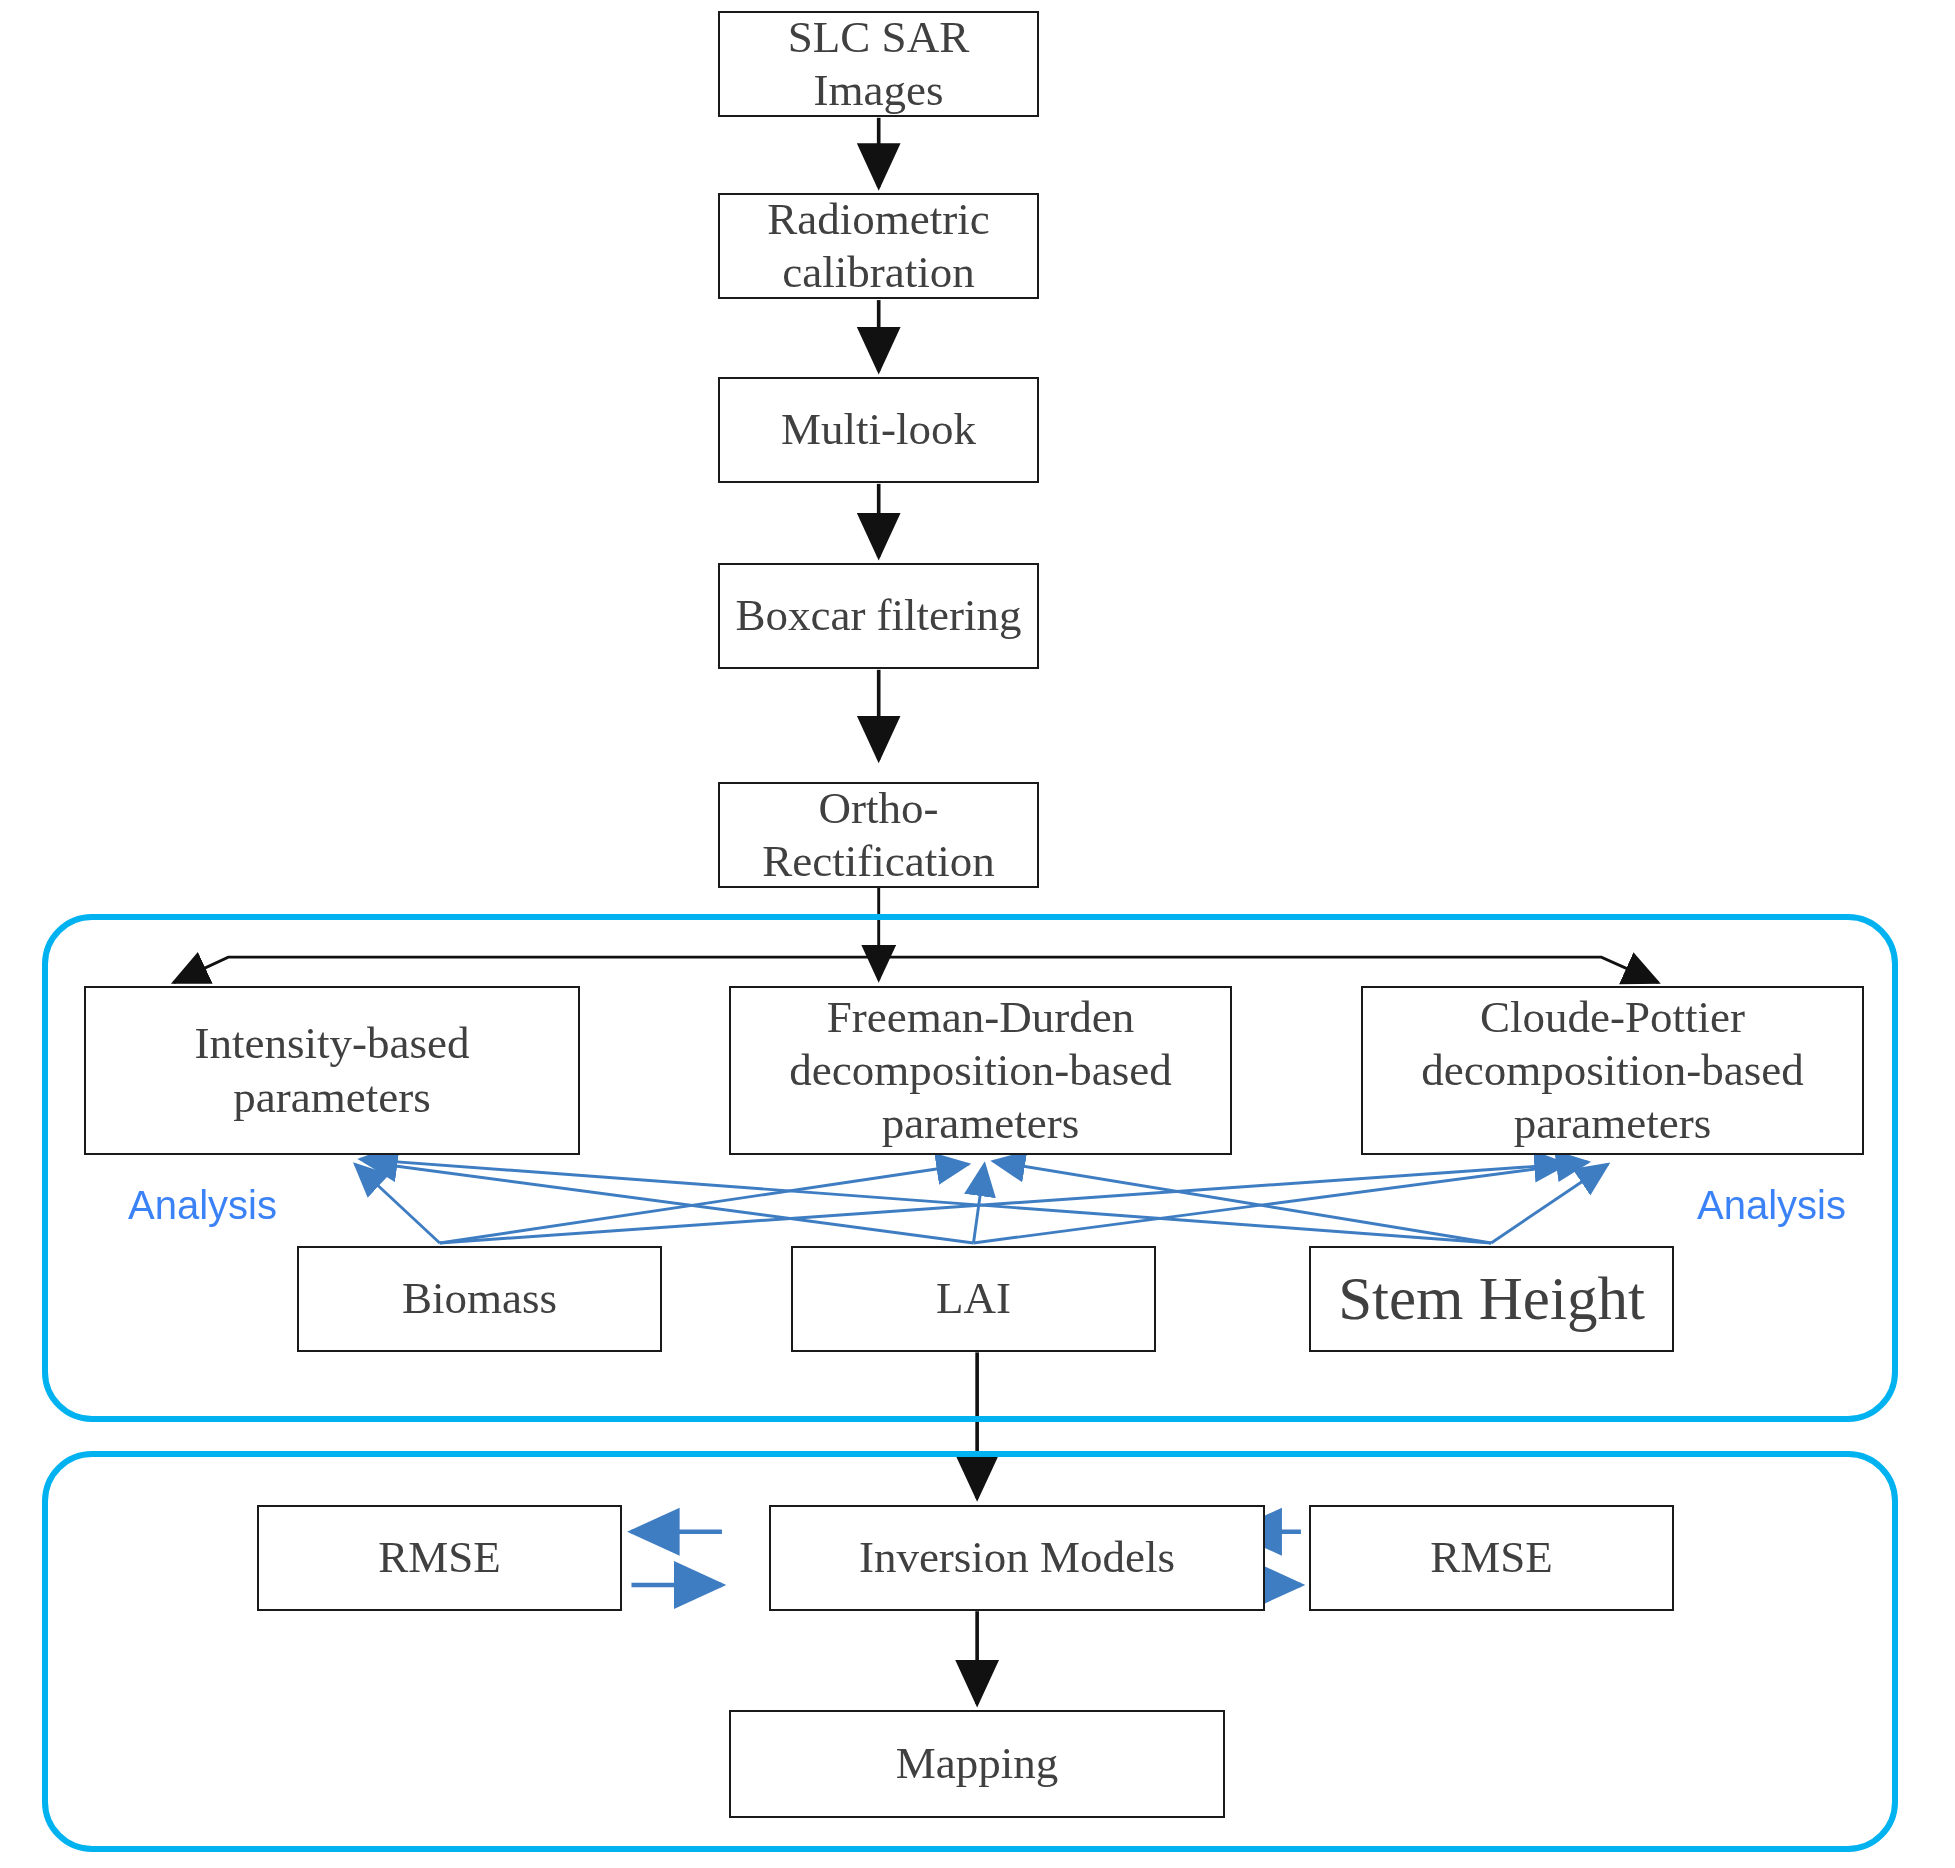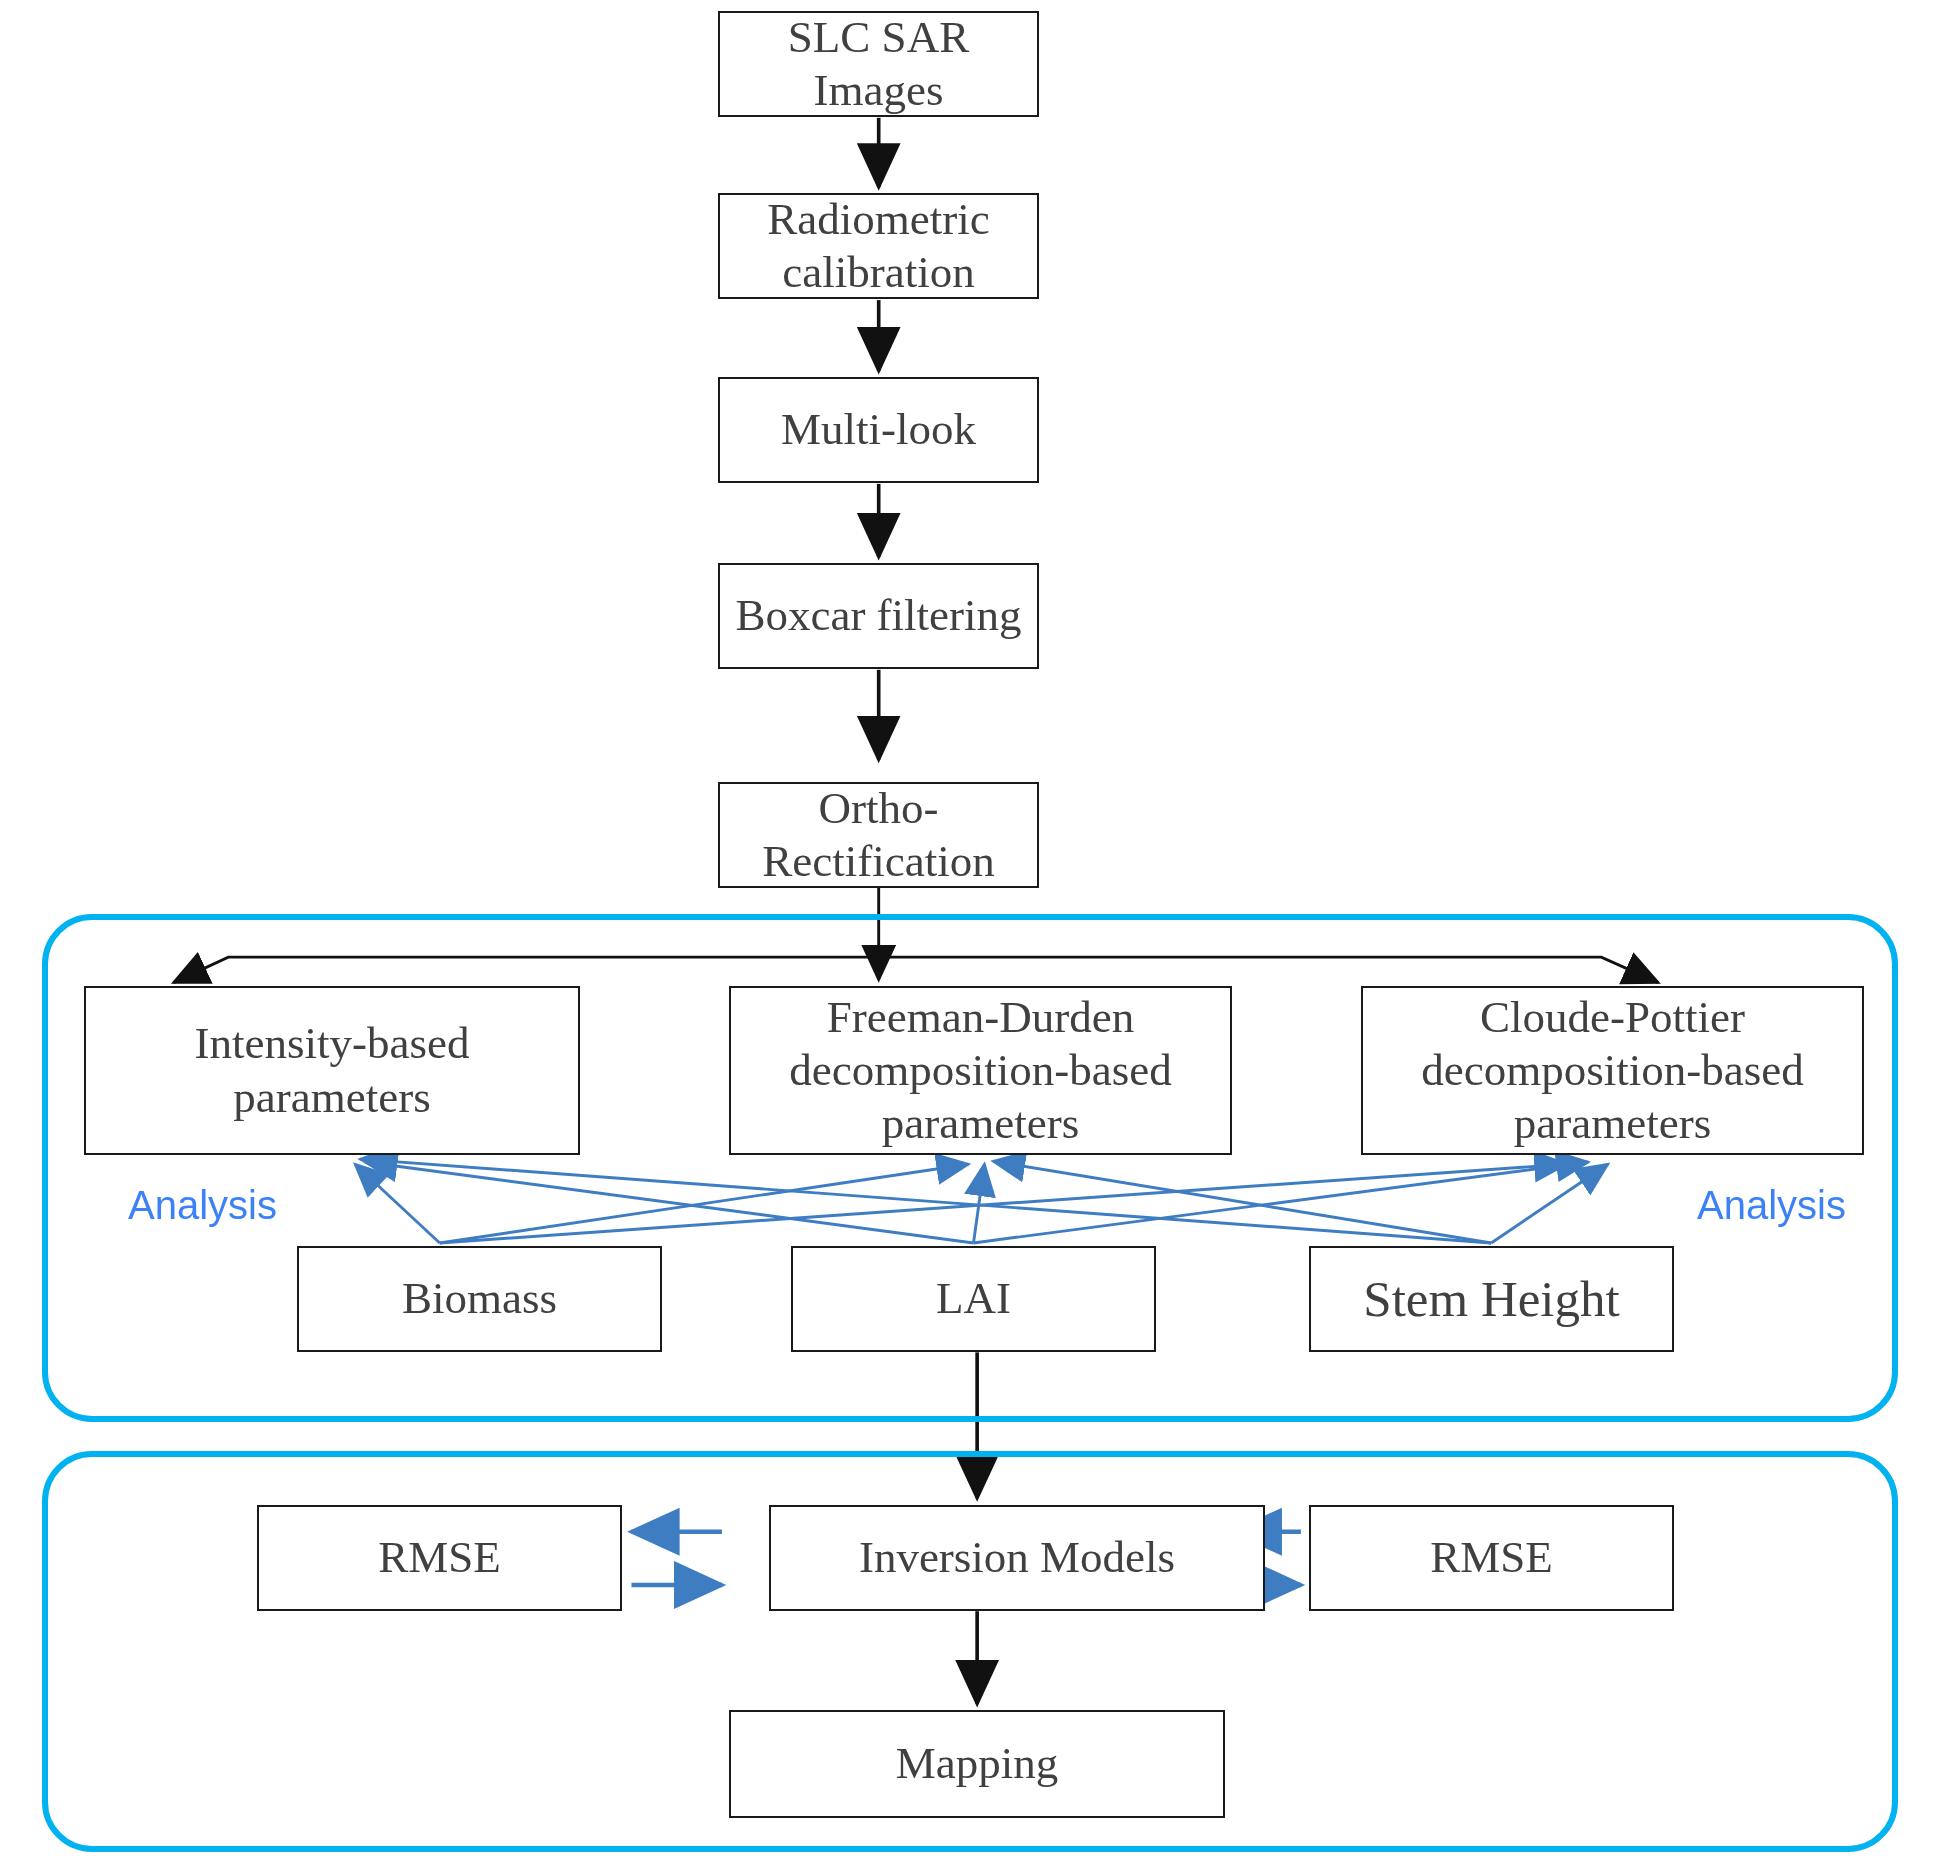--- a/index.html
+++ b/index.html
@@ -49,21 +49,21 @@
   .n-multilook  { left: 718px;  top: 377px;  width: 321px; height: 106px; font-size: 45px; }
   .n-boxcar     { left: 718px;  top: 563px;  width: 321px; height: 106px; font-size: 45px; }
   .n-ortho      { left: 718px;  top: 766px; width: 321px; height: 106px; font-size: 45px; margin-top: 16px; }
 
   .n-intensity  { left: 84px;  top: 986px; width: 496px; height: 169px; font-size: 45px; }
   .n-freeman    { left: 729px; top: 986px; width: 503px; height: 169px; font-size: 45px; }
   .n-cloude     { left: 1361px; top: 986px; width: 503px; height: 169px; font-size: 45px; }
 
   .n-biomass    { left: 257px;  top: 1246px; width: 365px; height: 106px; font-size: 45px; margin-left: 40px; }
   .n-lai        { left: 791px; top: 1246px; width: 365px; height: 106px; font-size: 45px; }
-  .n-stem       { left: 1309px; top: 1246px; width: 365px; height: 106px; font-size: 51px; }
+  .n-stem       { left: 1309px; top: 1246px; width: 365px; height: 106px; font-size: 61px; }
 
   .n-rmse-left  { left: 257px;  top: 1505px; width: 365px; height: 106px; font-size: 45px; }
   .n-inversion  { left: 729px; top: 1505px; width: 496px; height: 106px; font-size: 45px; margin-left: 40px; }
   .n-rmse-right { left: 1309px; top: 1505px; width: 365px; height: 106px; font-size: 45px; }
   .n-mapping    { left: 729px; top: 1710px; width: 496px; height: 108px; font-size: 45px; }
 
   .group-box {
     position: absolute;
     box-sizing: border-box;
     border: 6.6px solid #00b2f0;

